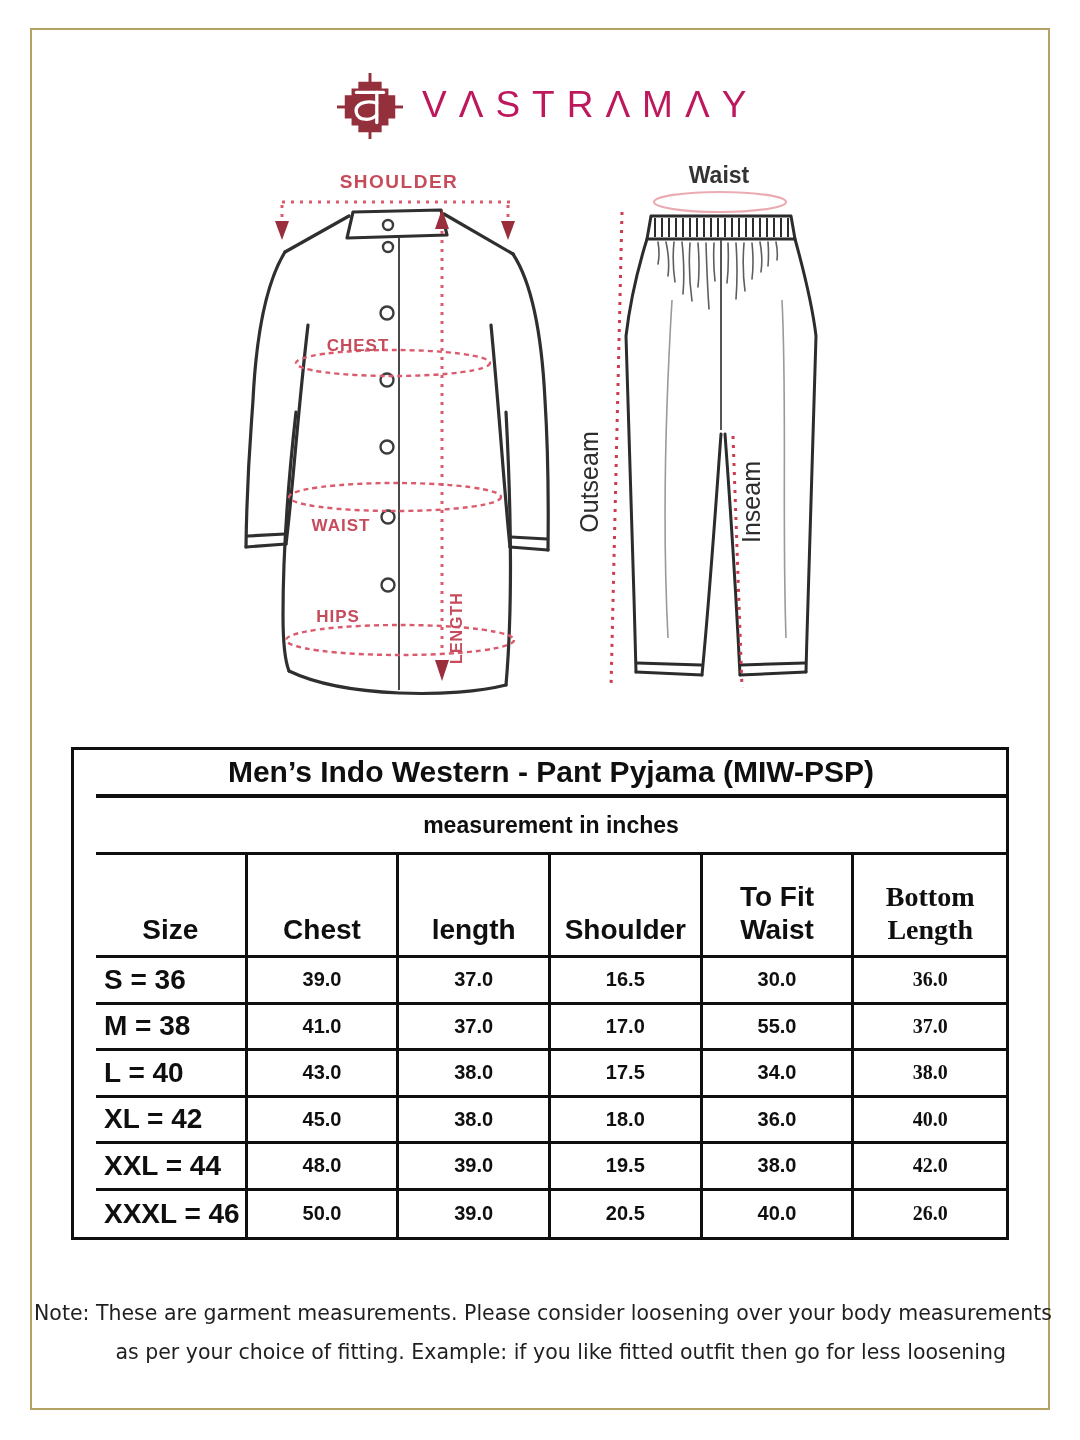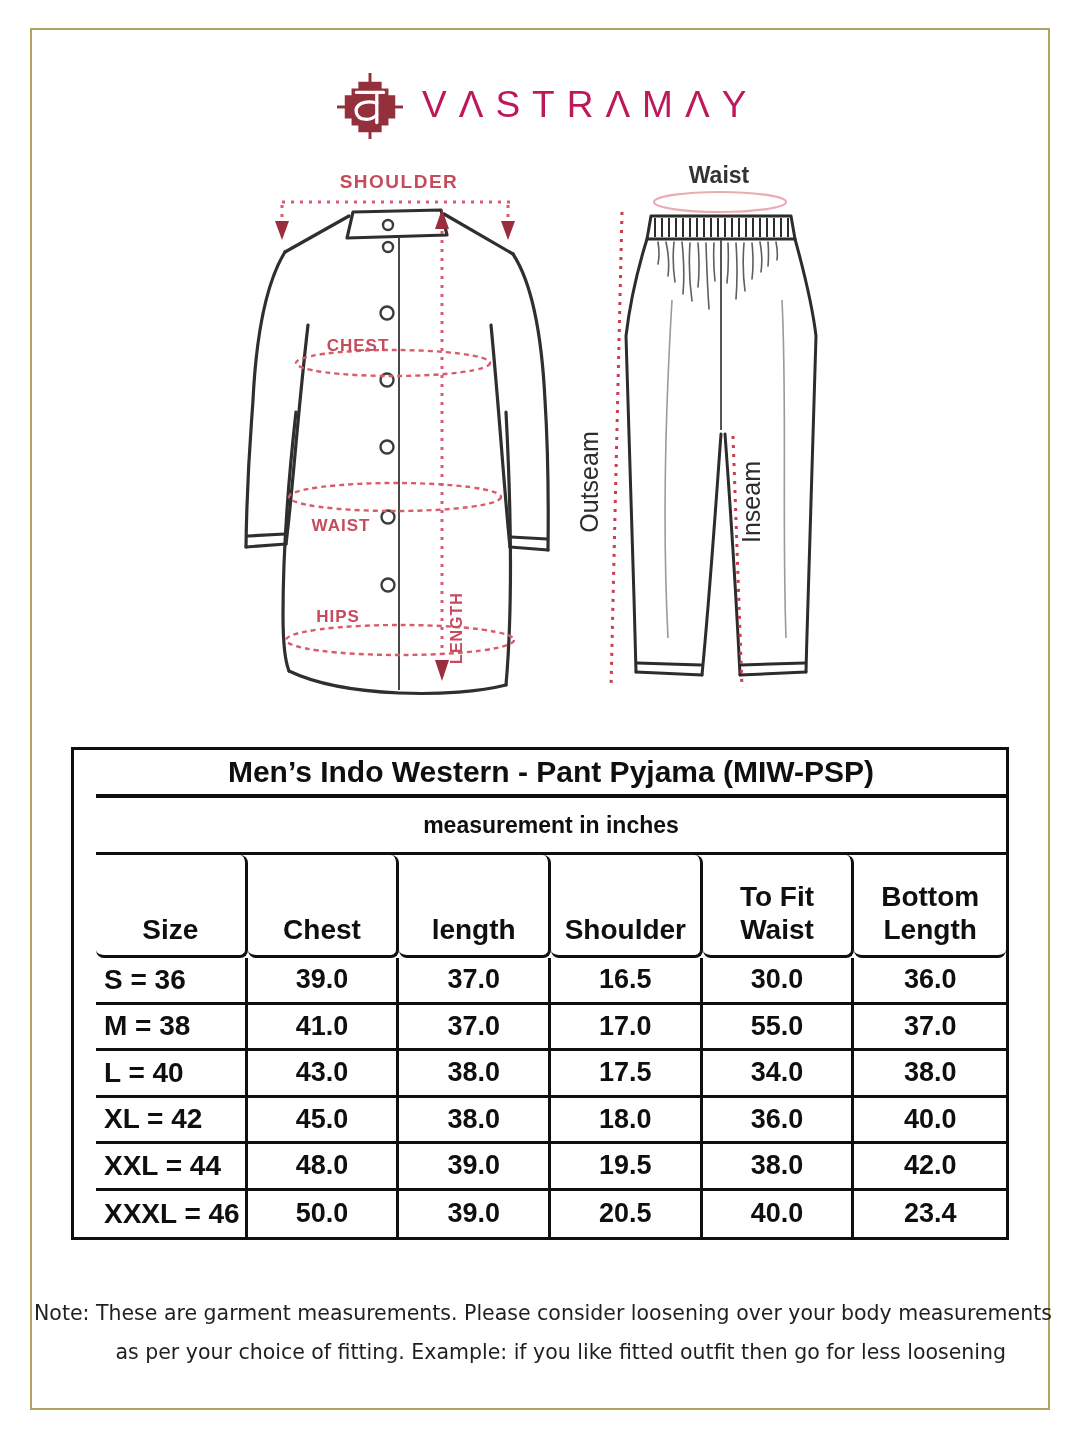--- a/index.html
+++ b/index.html
@@ -25,24 +25,24 @@
   .size-table { position:absolute; left:71px; top:747px; width:938px; background:#fff;
                 border:3px solid #0f0f0f; color:#0f0f0f; font-weight:bold;padding-left:22px; }
   .t-title { height:48px; border-bottom:4px solid #0f0f0f; display:flex; align-items:center;
              justify-content:center; font-size:30px; }
   .t-sub   { height:57px; border-bottom:3px solid #0f0f0f; display:flex; align-items:center;
              justify-content:center; font-size:23px; }
   .t-grid  { display:grid; grid-template-columns:repeat(6, 1fr);
              grid-template-rows:103px repeat(6, 46.5px); }
   .t-grid > div { border-right:3px solid #0f0f0f; border-bottom:3px solid #0f0f0f;
                   display:flex; justify-content:center; }
-  .t-grid > div:nth-child(6n) { border-right:none; }
+  .t-grid > div:nth-child(6n) { border-right:none;font-family:Liberation Serif, serif; }
   .t-grid > div:nth-child(n+37) { border-bottom:none; }
-  .hc { align-items:flex-end; text-align:center; font-size:28px; padding-bottom:9px; line-height:1.18;border-radius:8px; }
-  .nc { align-items:center; font-size:27px; }
+  .hc { align-items:flex-end; text-align:center; font-size:28px; padding-bottom:9px; line-height:1.18; }
+  .nc { align-items:center; font-size:20px; }
   .sc { align-items:center; justify-content:flex-start !important; padding-left:8px; font-size:28px; }
 
   
   .note { position:absolute; left:34px; top:1294px; width:972px; text-align:right;
           font-family:"DejaVu Sans", sans-serif; font-size:20.5px; color:#1f1f1f;
           line-height:39px; }
   .note div { white-space:nowrap; }
 </style>
 </head>
 <body>
@@ -190,21 +190,21 @@
       <div class="nc">39.0</div>
       <div class="nc">19.5</div>
       <div class="nc">38.0</div>
       <div class="nc">42.0</div>
 
       <div class="sc">XXXL = 46</div>
       <div class="nc">50.0</div>
       <div class="nc">39.0</div>
       <div class="nc">20.5</div>
       <div class="nc">40.0</div>
-      <div class="nc">23.4</div>
+      <div class="nc">26.0</div>
     </div>
   </section>
 
   <footer class="note">
     <div>Note: These are garment measurements. Please consider loosening over your body measurements</div>
     <div>as per your choice of fitting. Example: if you like fitted outfit then go for less loosening</div>
   </footer>
 
 </div>
 

